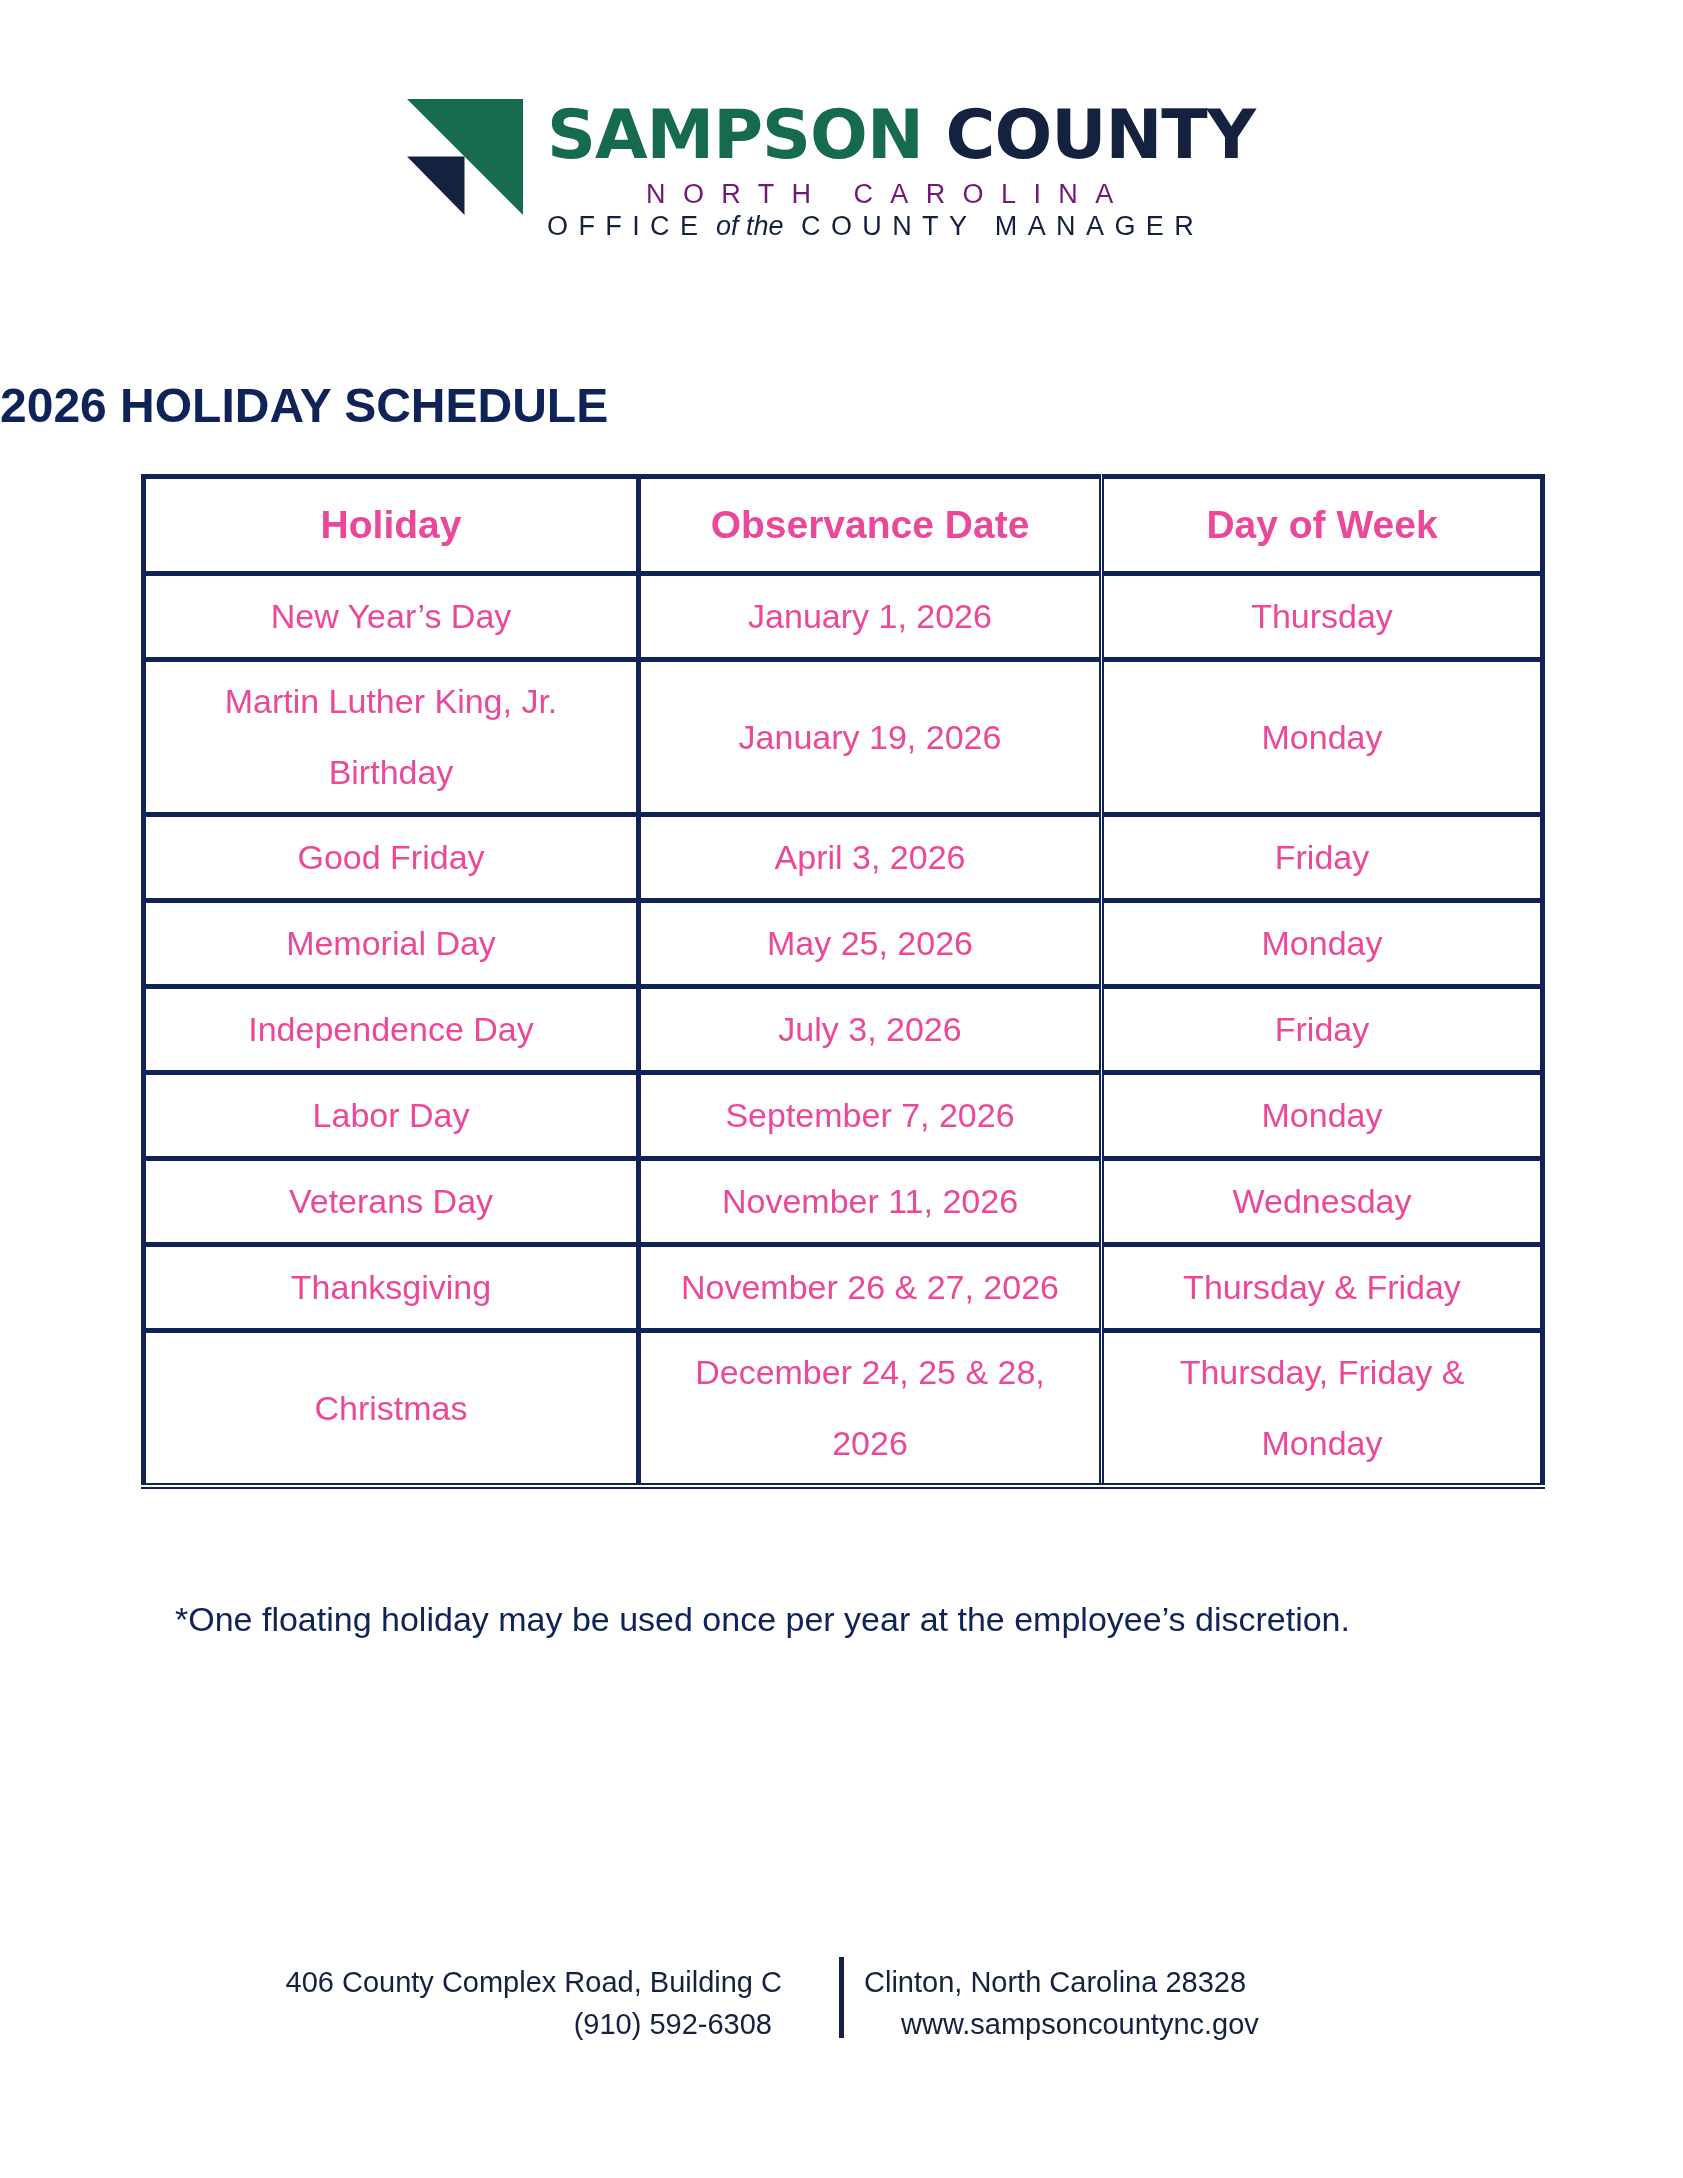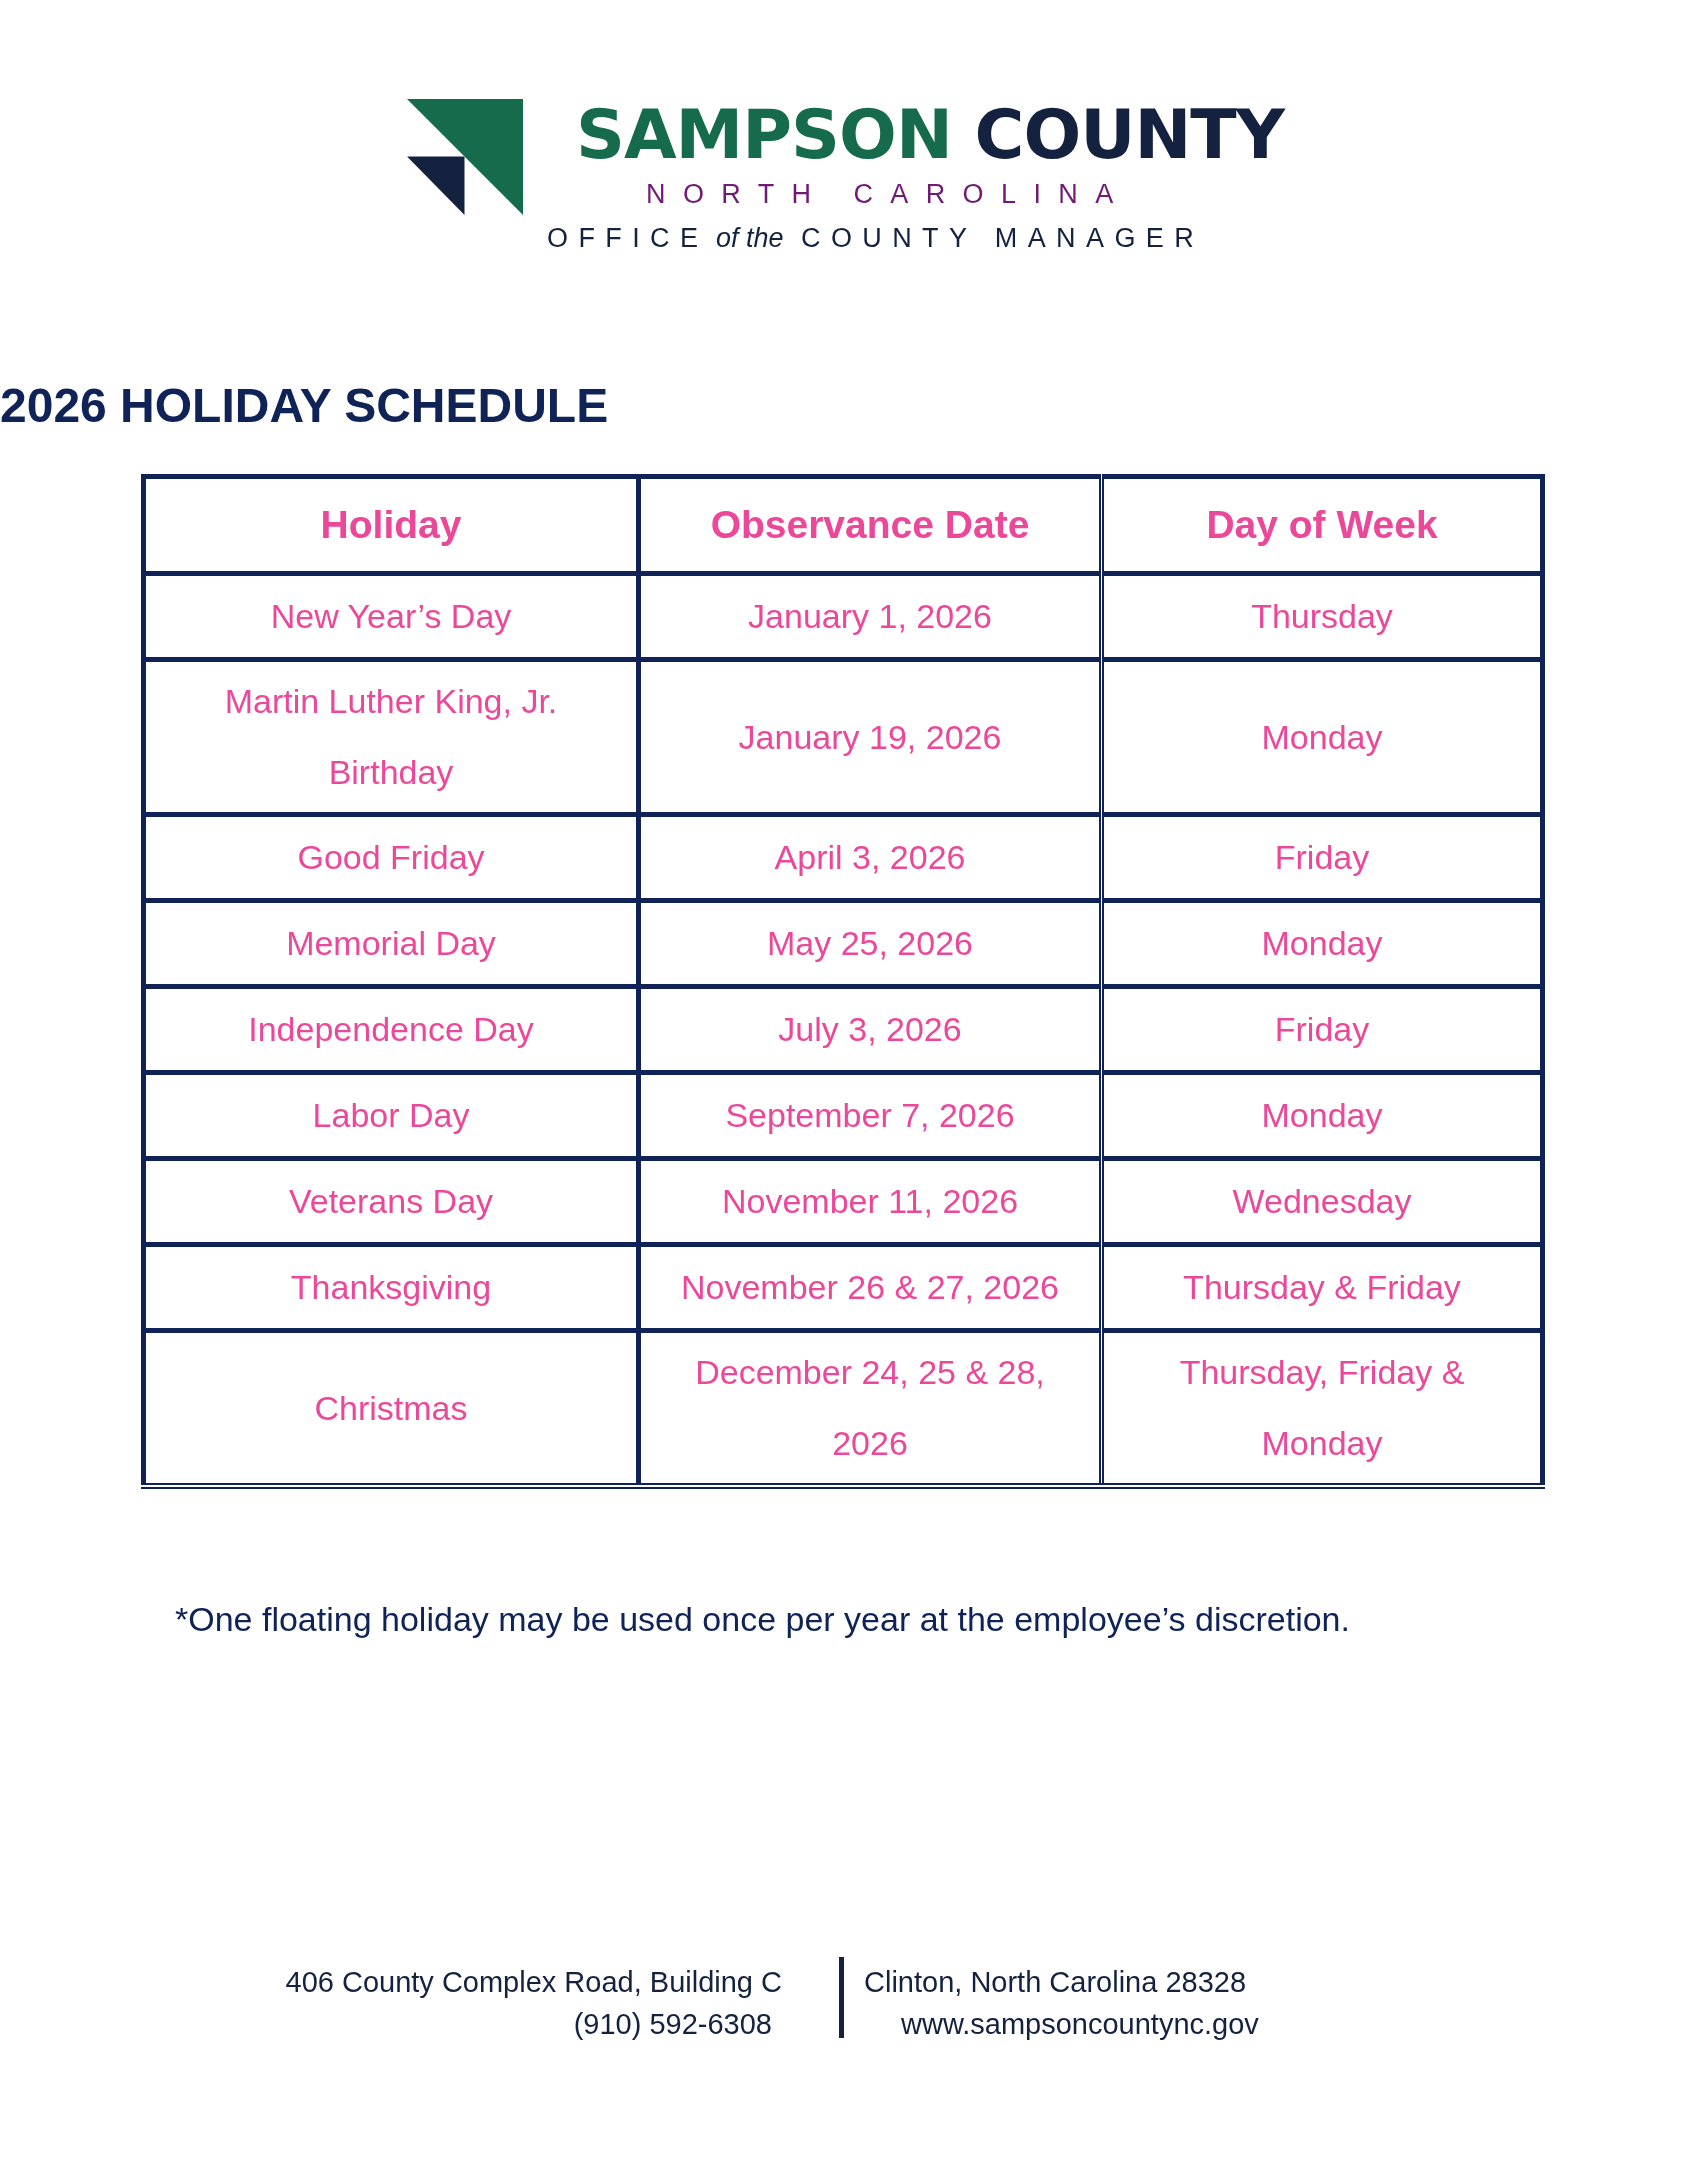--- a/index.html
+++ b/index.html
@@ -1,29 +1,29 @@
 <!DOCTYPE html>
 <html><head>
   <meta charset="utf-8">
   <style>
     html, body { margin: 0; padding: 0; background: #ffffff; }
     body { width: 1683px; height: 2178px; position: relative; overflow: hidden;
            font-family: "Liberation Sans", "DejaVu Sans", sans-serif; color: #0f2357; }
 
     
     .logo-mark { position: absolute; left: 407px; top: 99px; width: 116px; height: 116px; }
-    .brand-line { position: absolute; left: 576px; top: 95px; height: 79px; white-space: nowrap;
+    .brand-line { position: absolute; left: 547px; top: 95px; height: 79px; white-space: nowrap;
                   font-family: "DejaVu Sans", "Liberation Sans", sans-serif; font-weight: bold;
                   font-size: 68px; line-height: 79px; letter-spacing: -1px; }
     .brand-green { color: #176b4d; }
     .brand-navy  { color: #14223f; }
     .state-line { position: absolute; left: 646px; top: 178px; width: 525px; height: 32px;
                   font-size: 27px; line-height: 32px; color: #701a75; white-space: nowrap;
                   letter-spacing: 17.4px; font-weight: normal; }
-    .office-line { position: absolute; left: 547px; top: 222px; height: 32px; white-space: nowrap;
+    .office-line { position: absolute; left: 547px; top: 210px; height: 32px; white-space: nowrap;
                    font-size: 27px; line-height: 32px; color: #14223f; }
     .office-line .sp { letter-spacing: 10.4px; }
     .office-line .ofthe { font-style: italic; letter-spacing: 0; margin: 0 10px 0 0; }
 
     
     .page-title { position: absolute; left: 0; width: 1683px; top: 376px; text-align: left;
                   font-weight: bold; font-size: 48px; line-height: 59px; color: #0f2357; margin: 0; }
 
     
     .schedule { position: absolute; left: 141px; top: 474px; width: 1399px;

